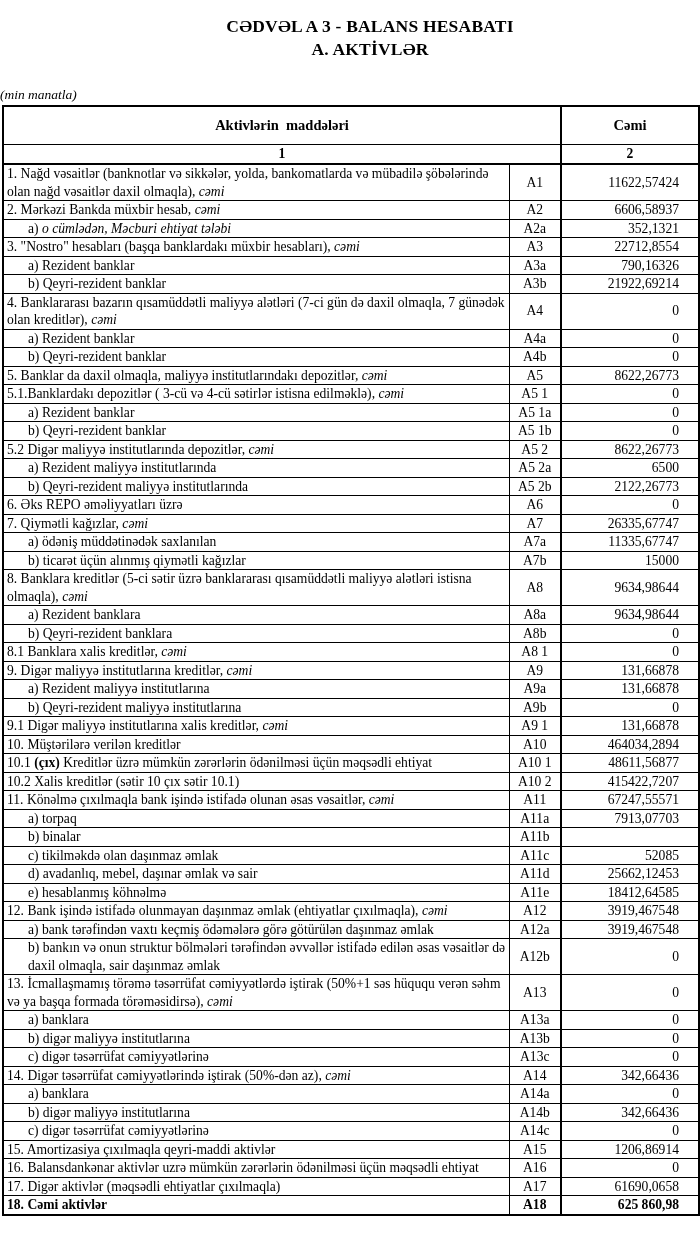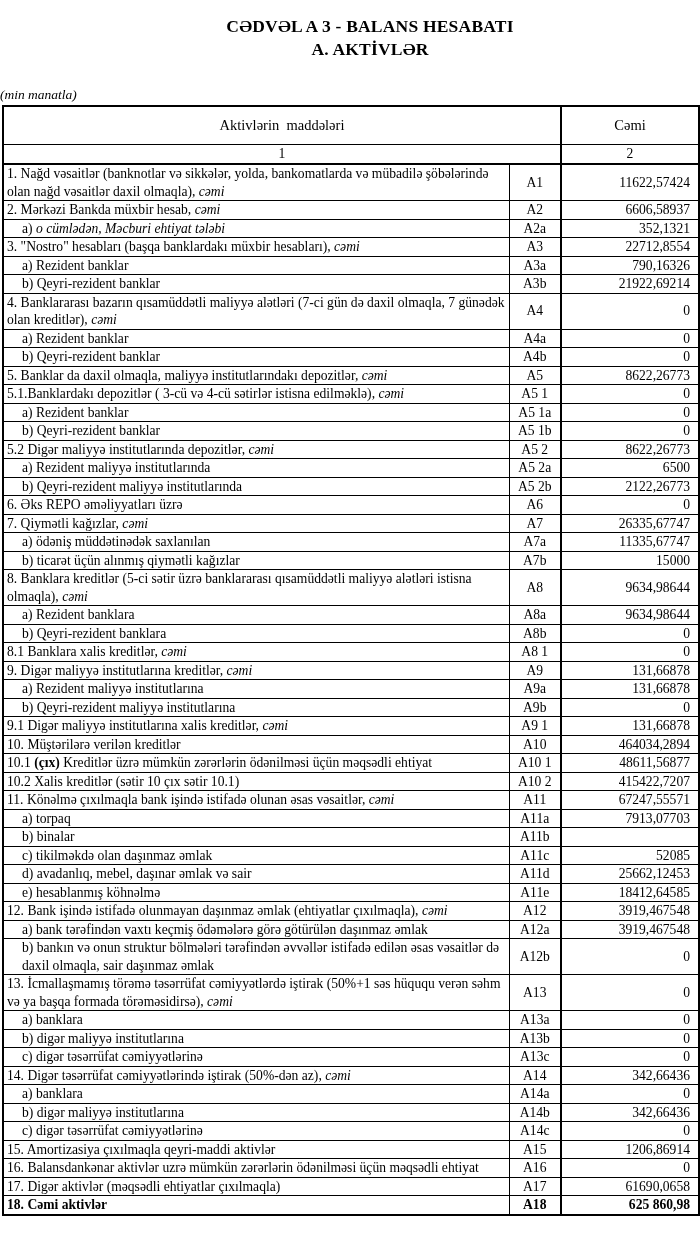--- a/index.html
+++ b/index.html
@@ -14,28 +14,28 @@
     margin:26px 3px 2px 0;}
   table.balance{
     border-collapse:collapse;table-layout:fixed;
     width:696px;margin-left:2px;
     font-size:13.6px;line-height:17.5px;
   }
   col.c1{width:506px;} col.c2{width:52px;} col.c3{width:138px;}
   table.balance{border:2px solid #000;}
   th,td{border:1px solid #000;padding:0 3px;vertical-align:middle;
     overflow:hidden;}
-  thead th{font-weight:normal;text-align:center;}
+  thead th{font-weight:bold;text-align:center;}
   thead tr.h1 th{height:37px;font-size:14.5px;}
   thead tr.h2 th{height:18px;border-bottom:2px solid #000;}
   thead tr.h1 th{border-bottom:1.5px solid #000;}
   td.c-label{text-align:left;}
-  td.c-label.indent{padding-left:18px;}
+  td.c-label.indent{padding-left:24px;}
   td.c-code{text-align:center;border-right:2px solid #000;border-radius:8px;}
-  td.c-value{text-align:right;padding-right:8px;}
+  td.c-value{text-align:right;padding-right:19px;}
   th.v-head{border-left:2px solid #000;}
   tbody tr{height:18px;}
   span.it{font-style:italic;}
   span.bd{font-weight:bold;}
   tr.row-bold td{font-weight:bold;}
 </style>
 </head>
 <body>
 
 <div class="title-block">

